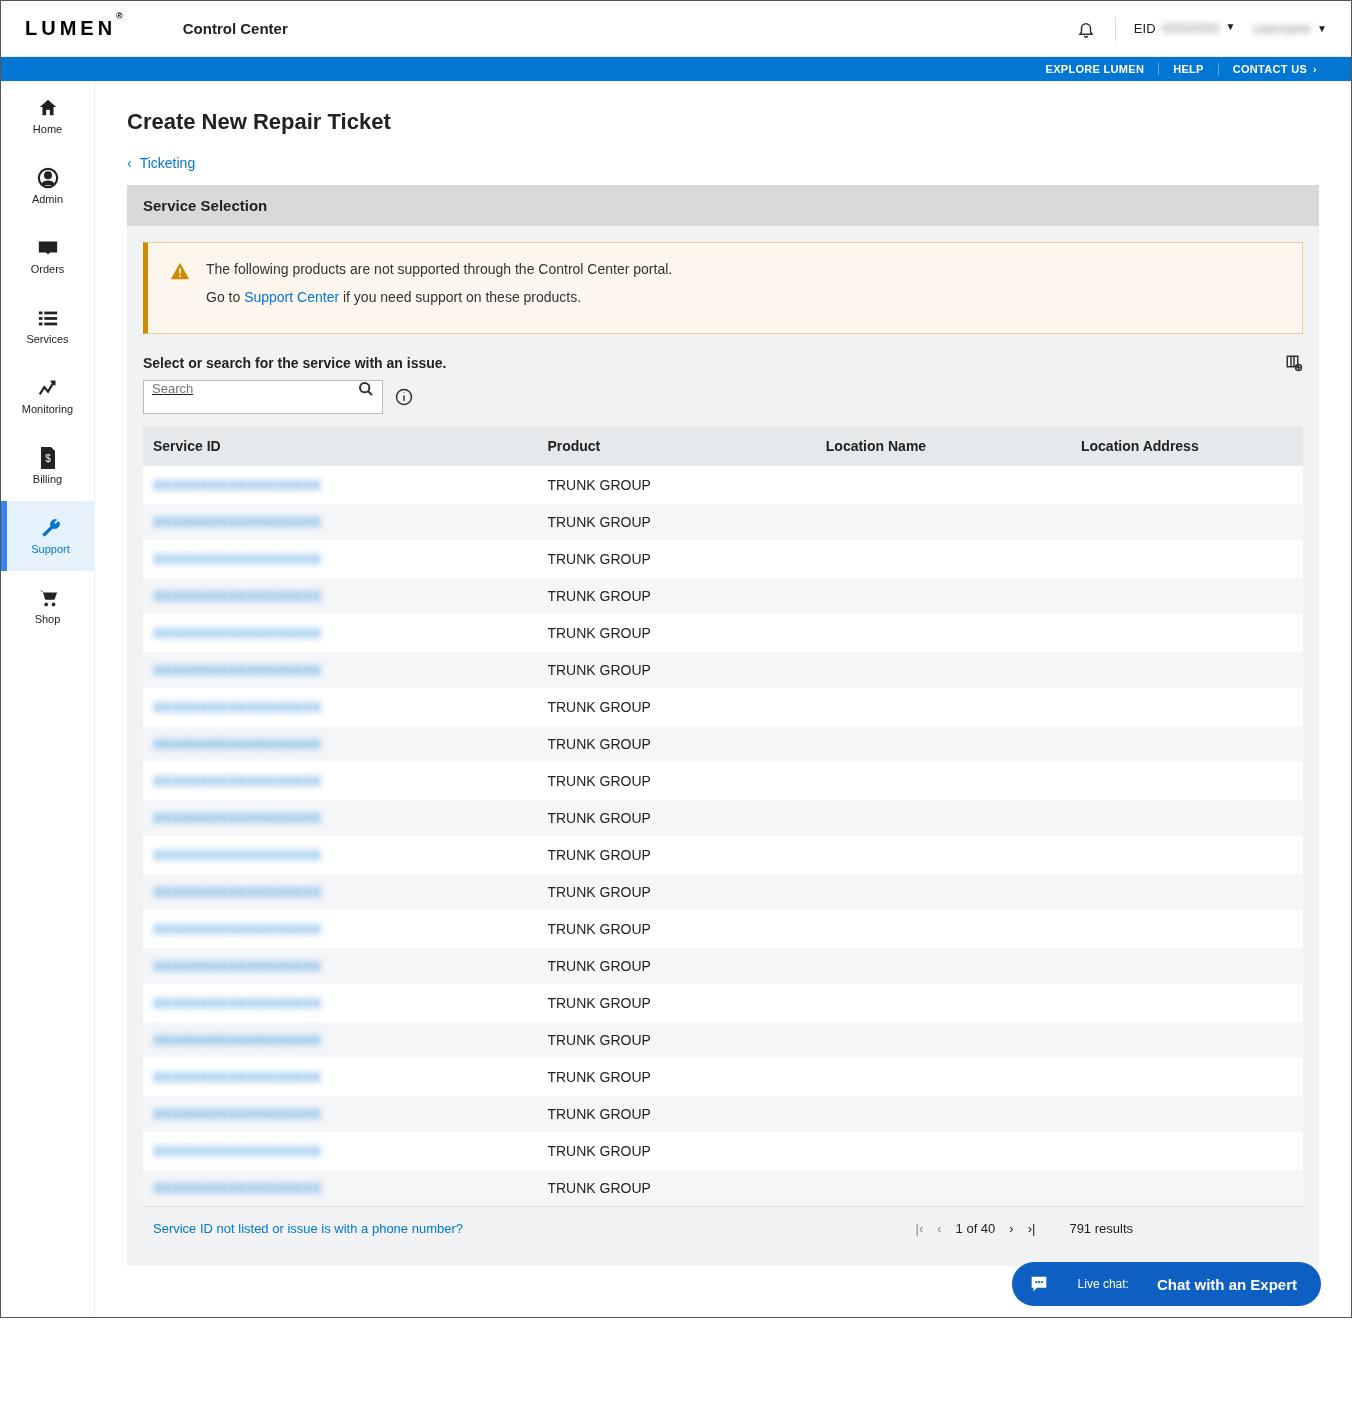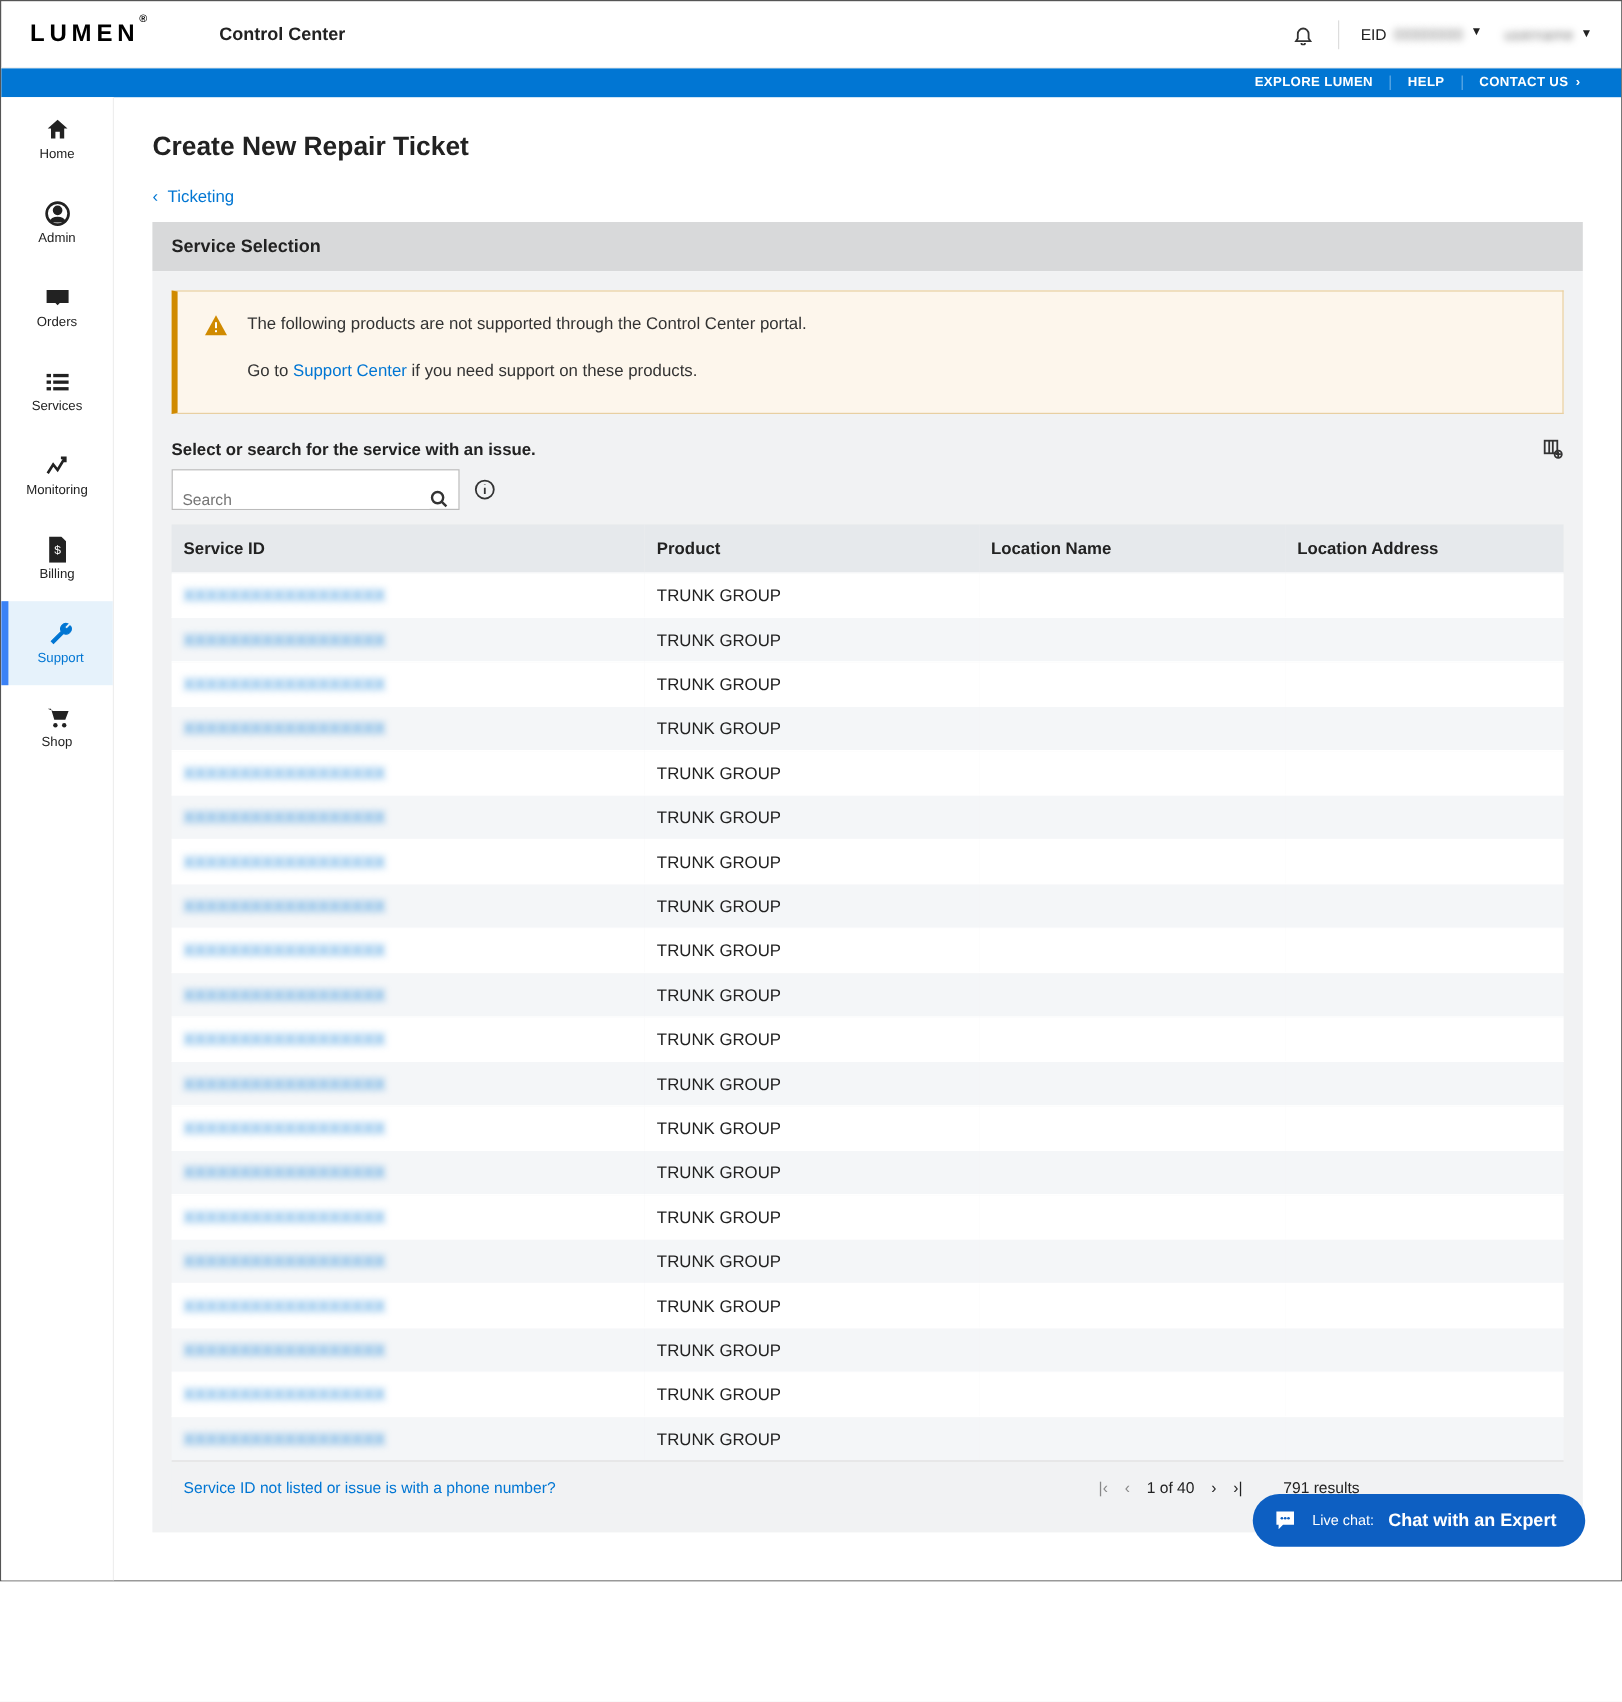--- a/index.html
+++ b/index.html
@@ -32,44 +32,44 @@
   h1.page-title { font-size:22px; font-weight:700; margin-bottom:20px;}
   .breadcrumb { color:#0176d3; font-size:14px; display:flex; align-items:center; gap:8px; margin-bottom:14px; cursor:pointer;}
   .panel-header { background:#d8d9da; padding:12px 16px; font-weight:700; font-size:15px;}
   .panel-body { background:#f1f2f3; padding:16px;}
 
   .alert { background:#fdf6ec; border:1px solid #e8cfa1; border-left:5px solid #d08a00; padding:18px 22px; display:flex; gap:16px; font-size:14px; color:#333;}
   .alert-body p { margin-bottom:10px;}
   .alert-lists { display:flex; gap:90px; padding-left:14px;}
   .alert-lists ul { list-style: disc; padding-left:14px;}
   .alert-lists li { padding:2px 0;}
-  .alert-footer { margin-top:23px;}
+  .alert-footer { margin-top:12px;}
   .link { color:#0176d3; text-decoration:none; cursor:pointer;}
 
   .search-row { display:flex; align-items:center; gap:12px; margin:20px 0 6px;justify-content:flex-end;}
   .search-row .label { font-weight:700; font-size:14px;}
   .search-wrap { display:flex; margin-top:8px; align-items:center; gap:12px;}
-  .searchbox { width:240px; height:34px; border:1px solid #bbb; background:#fff; display:flex; align-items:flex-end; padding:0 8px;}
+  .searchbox { width:240px; height:34px; border:1px solid #bbb; background:#fff; display:flex; align-items:flex-start; padding:0 8px;text-decoration:underline;}
   .searchbox input { border:none; outline:none; flex:1; font-size:13px;}
   .toolbar-right { margin-left:auto; }
 
   table.grid { width:100%; border-collapse:collapse; margin-top:12px; font-size:14px;}
   table.grid th { text-align:left; background:#e6e9ec; font-weight:700; padding:12px 10px;}
   table.grid td { padding:10px 10px; border-top:1px solid #fff;}
   table.grid tbody tr:nth-child(even){ background:#f4f6f8;}
   table.grid tbody tr:nth-child(odd){ background:#fff;}
   .service-id { color:#0176d3; filter: blur(3px); user-select:none; cursor:pointer;}
 
   .grid-footer { display:flex; align-items:center; padding:14px 10px; background:#f1f2f3; font-size:13px; border-top:1px solid #e0e0e0;}
   .footer-link { color:#0176d3; cursor:pointer;}
   .pager { margin-left:auto; display:flex; align-items:center; gap:14px;}
   .pager .btn { color:#888; cursor:pointer;}
   .results-count { margin-left:20px; margin-right:160px;}
 
-  .chat-pill { position:absolute; right:30px; bottom:28px; background:#0d5fc2; color:#fff; border-radius:26px; height:44px; padding:0 24px 0 16px; display:flex; align-items:center; gap:12px; font-size:15px; font-weight:600; cursor:pointer;}
+  .chat-pill { position:absolute; right:30px; bottom:11px; background:#0d5fc2; color:#fff; border-radius:26px; height:44px; padding:0 24px 0 16px; display:flex; align-items:center; gap:28px; font-size:15px; font-weight:600; cursor:pointer;}
 
   svg { display:block;}
   .chev { font-size:10px; }
 </style>
 </head>
 <body>
 
 <div class="app">
 
   <div class="topbar">

